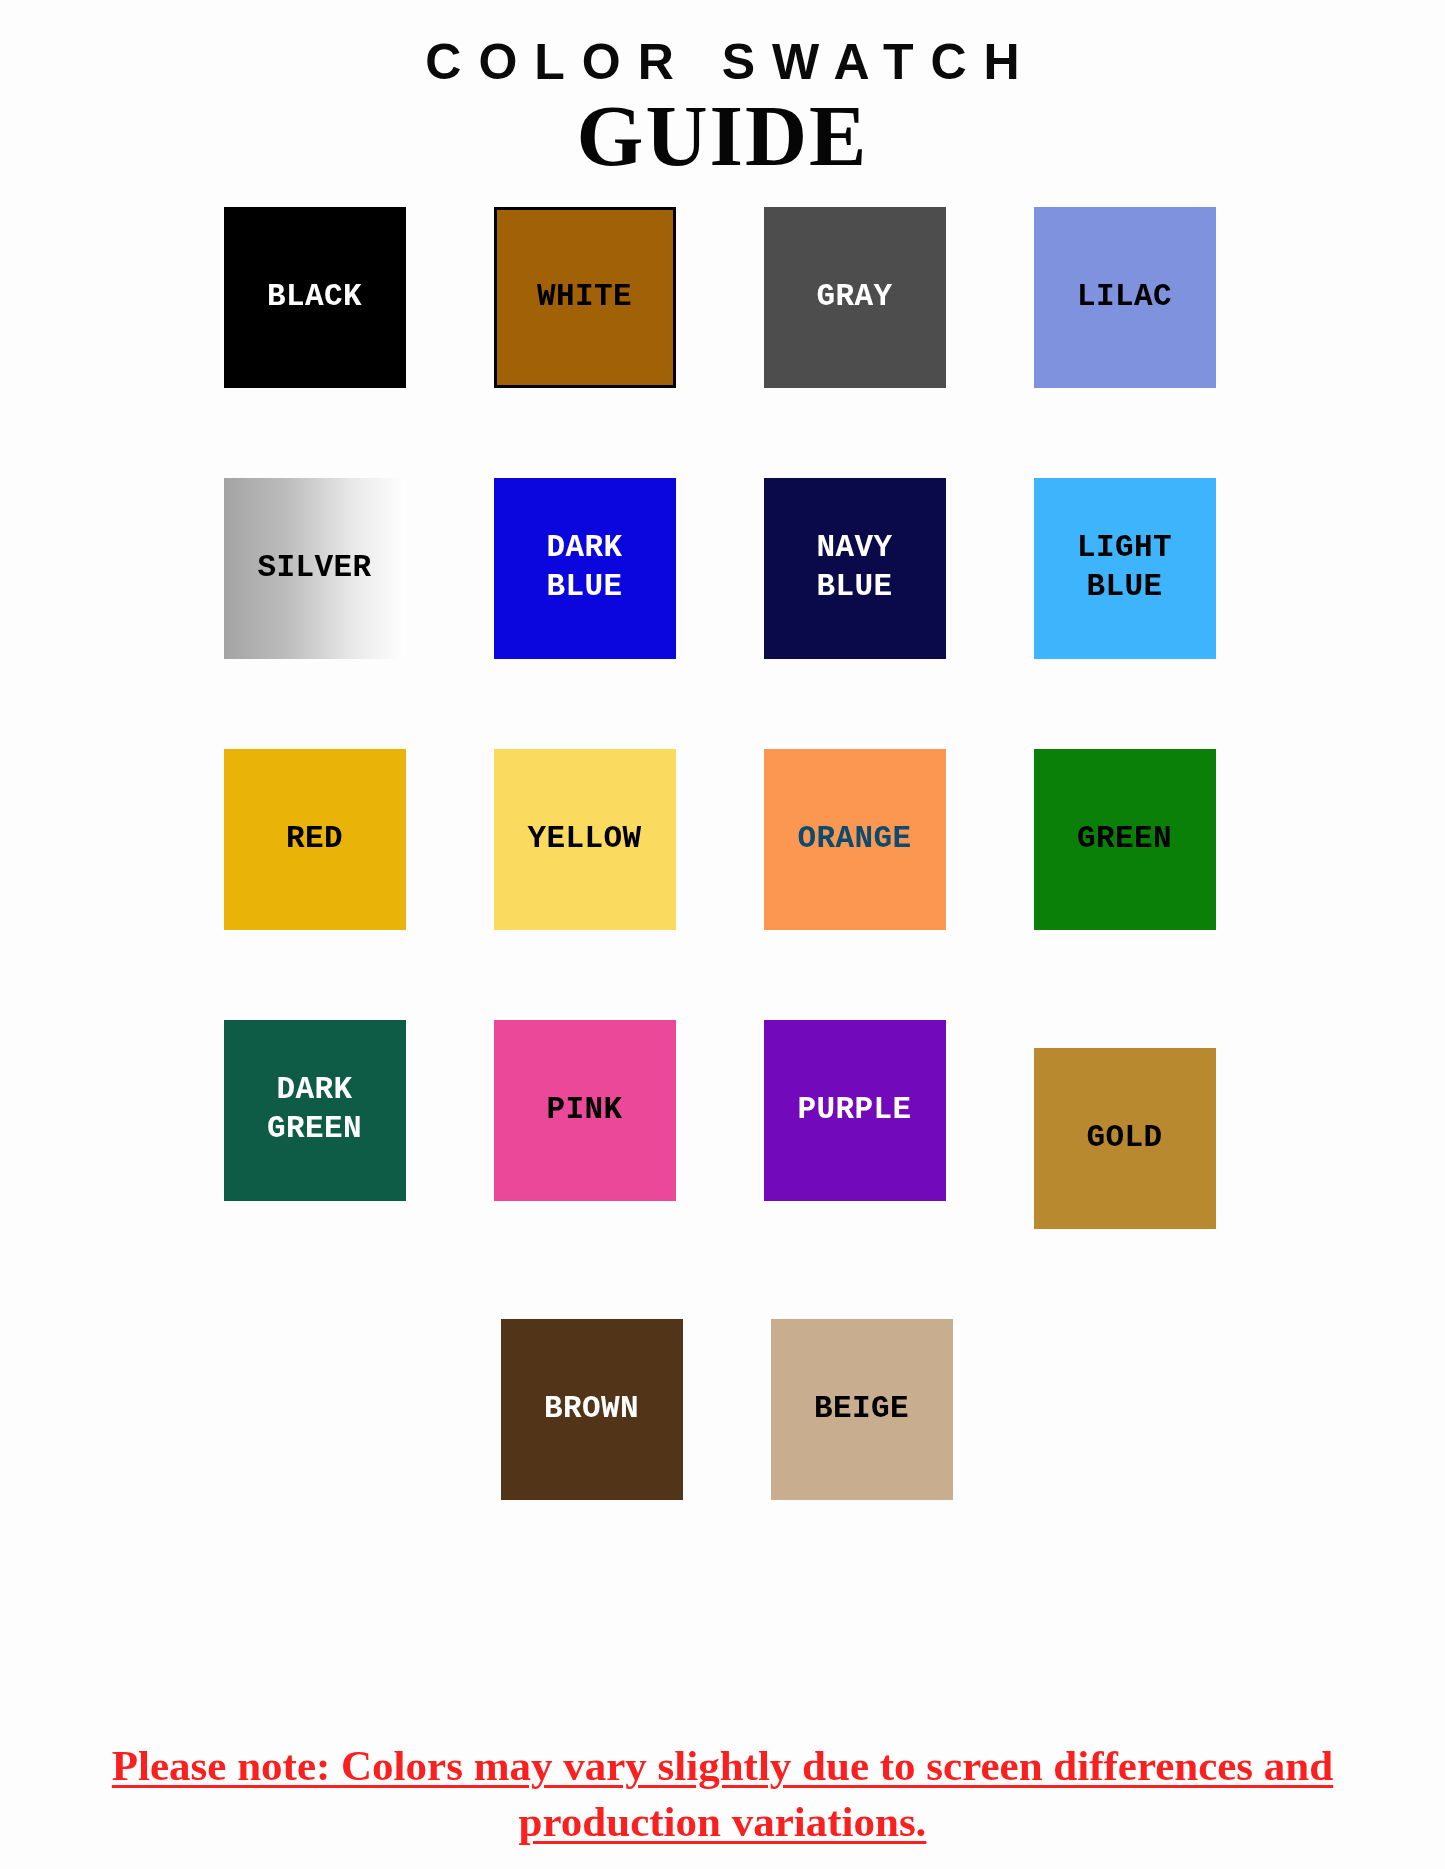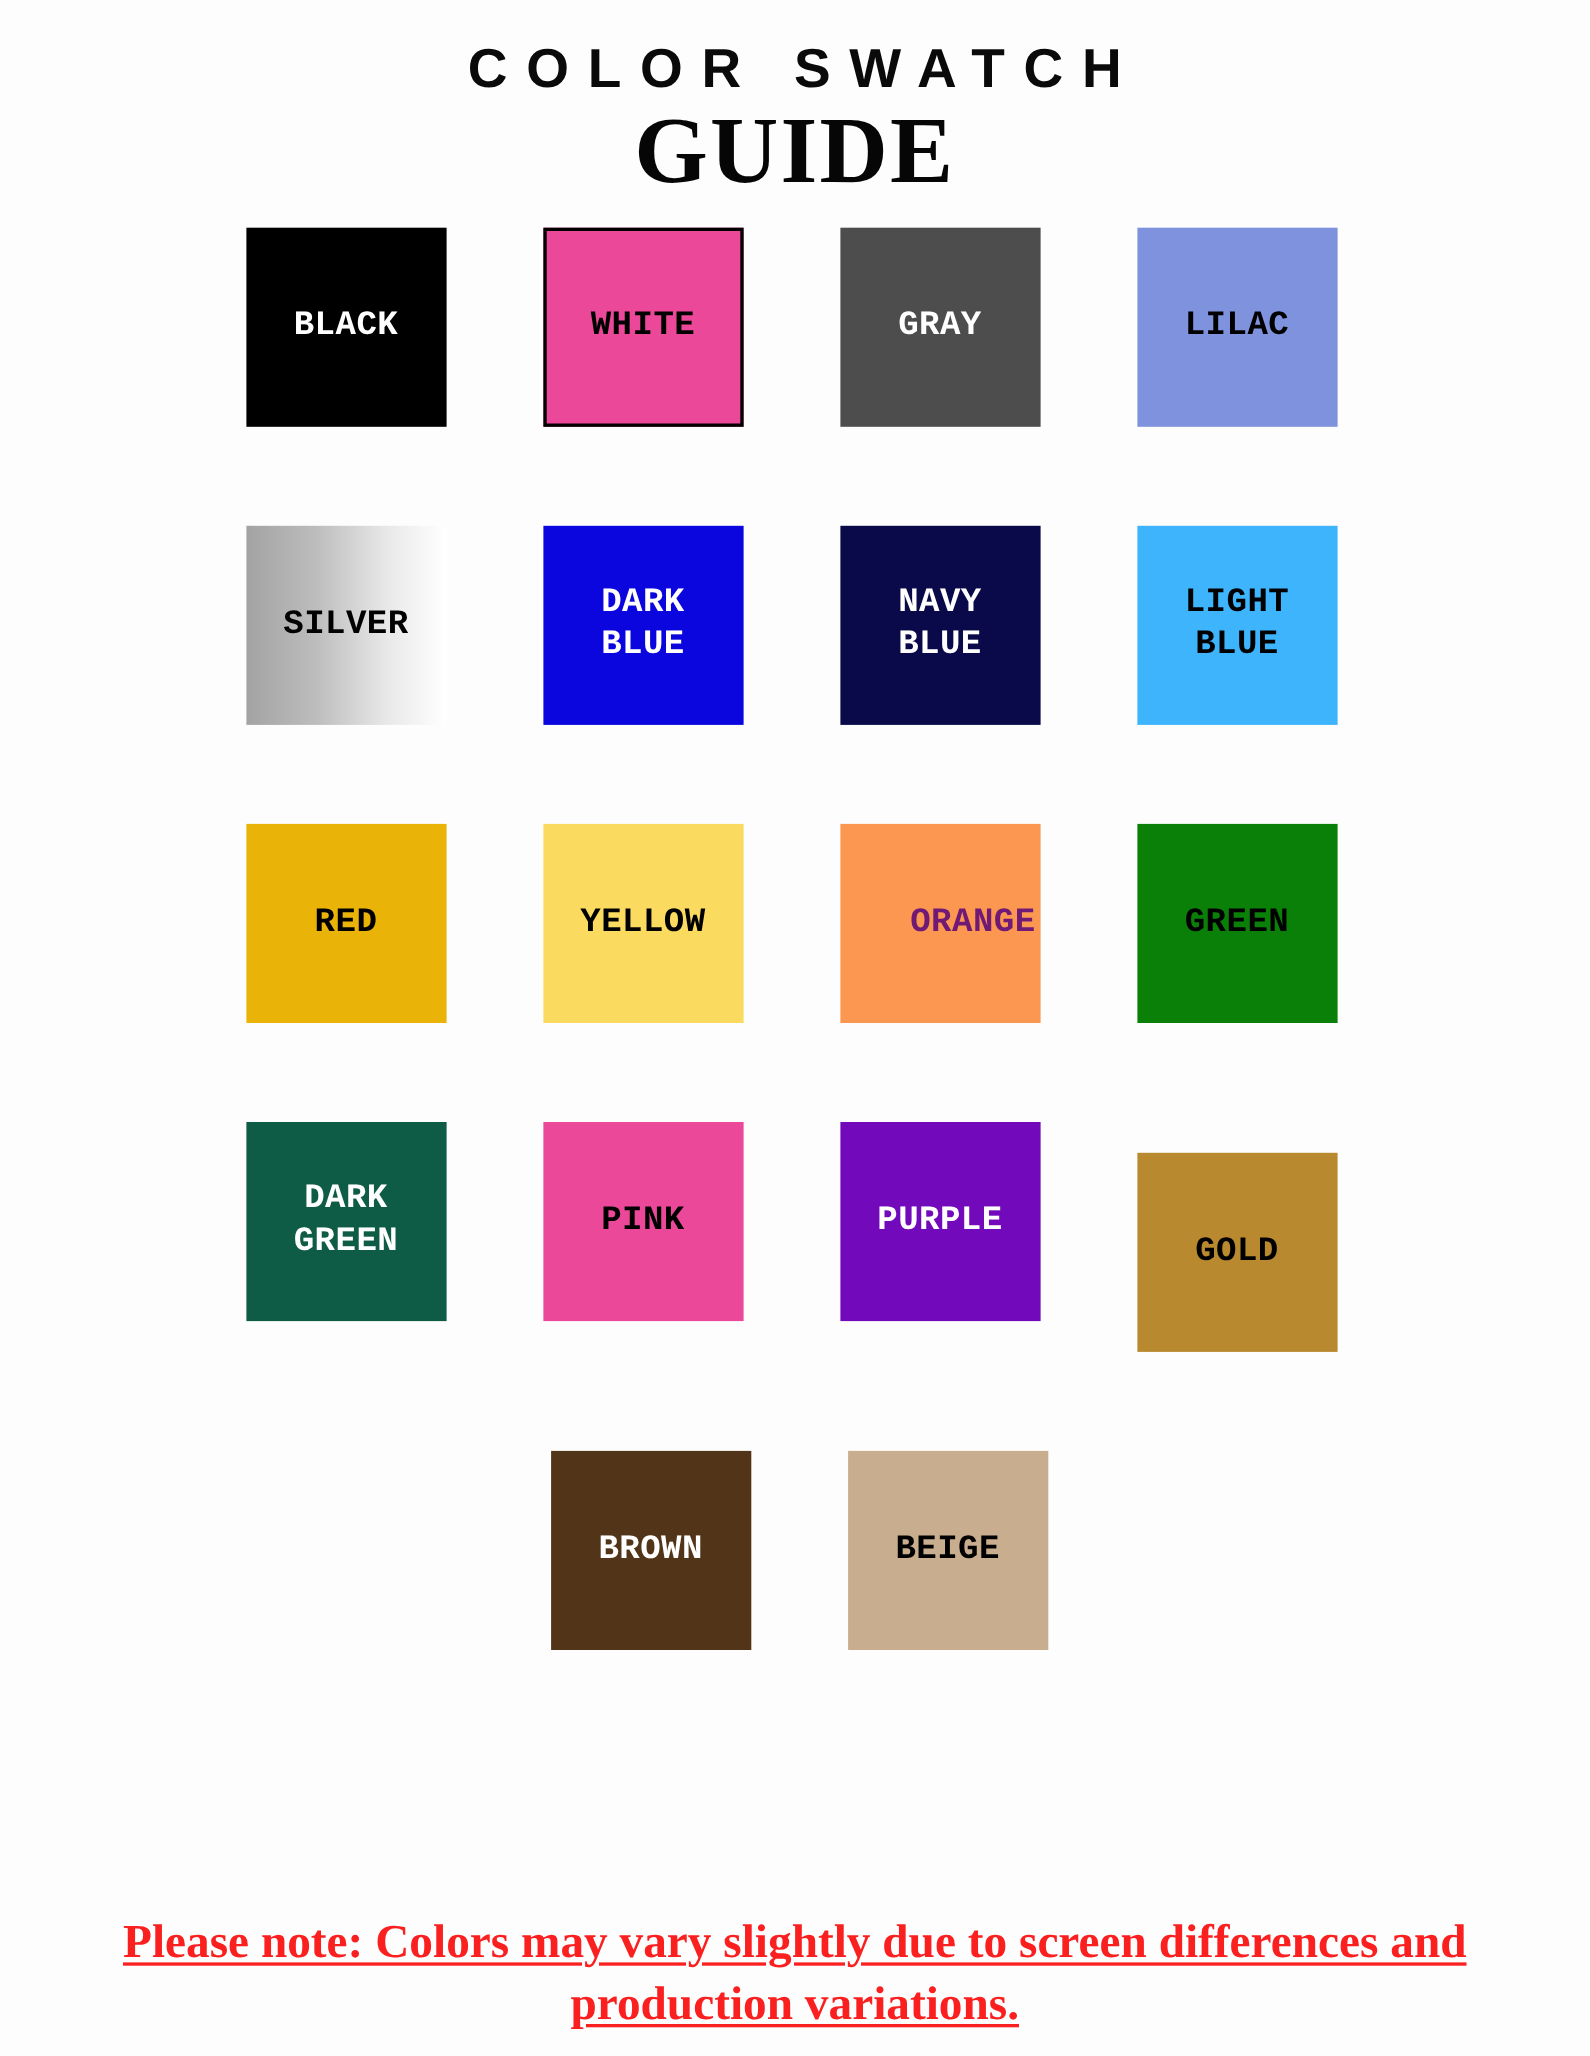--- a/index.html
+++ b/index.html
@@ -117,21 +117,21 @@
   <div class="title-block">
     <div class="title-main">COLOR SWATCH</div>
     <div class="title-sub">GUIDE</div>
   </div>
 
   <div class="grid">
       <div class="grid-row">
         <div class="swatch" style="background: rgb(0, 0, 0); color: rgb(255, 255, 255);">
           <span class="swatch-label">BLACK</span>
         </div>
-        <div class="swatch bordered" style="background: #ec4899; color: rgb(0, 0, 0);">
+        <div class="swatch bordered" style="background: #a16207; color: rgb(0, 0, 0);">
           <span class="swatch-label">WHITE</span>
         </div>
         <div class="swatch" style="background: rgb(77, 77, 77); color: rgb(255, 255, 255);">
           <span class="swatch-label">GRAY</span>
         </div>
         <div class="swatch" style="background: rgb(127, 146, 222); color: rgb(0, 0, 0);">
           <span class="swatch-label">LILAC</span>
         </div>
       </div>
       <div class="grid-row">
@@ -151,21 +151,21 @@
 BLUE</span>
         </div>
       </div>
       <div class="grid-row">
         <div class="swatch" style="background: #eab308; color: rgb(0, 0, 0); align-items: center;">
           <span class="swatch-label">RED</span>
         </div>
         <div class="swatch" style="background: rgb(251, 219, 95); color: rgb(0, 0, 0);">
           <span class="swatch-label">YELLOW</span>
         </div>
-        <div class="swatch" style="background: rgb(252, 151, 82); color: #701a75; justify-content: flex-end;">
+        <div class="swatch" style="background: rgb(252, 151, 82); color: #0c4a6e;">
           <span class="swatch-label">ORANGE</span>
         </div>
         <div class="swatch" style="background: rgb(11, 128, 8); color: rgb(0, 0, 0);">
           <span class="swatch-label">GREEN</span>
         </div>
       </div>
       <div class="grid-row">
         <div class="swatch" style="background: rgb(14, 92, 69); color: rgb(255, 255, 255);">
           <span class="swatch-label">DARK
 GREEN</span>

